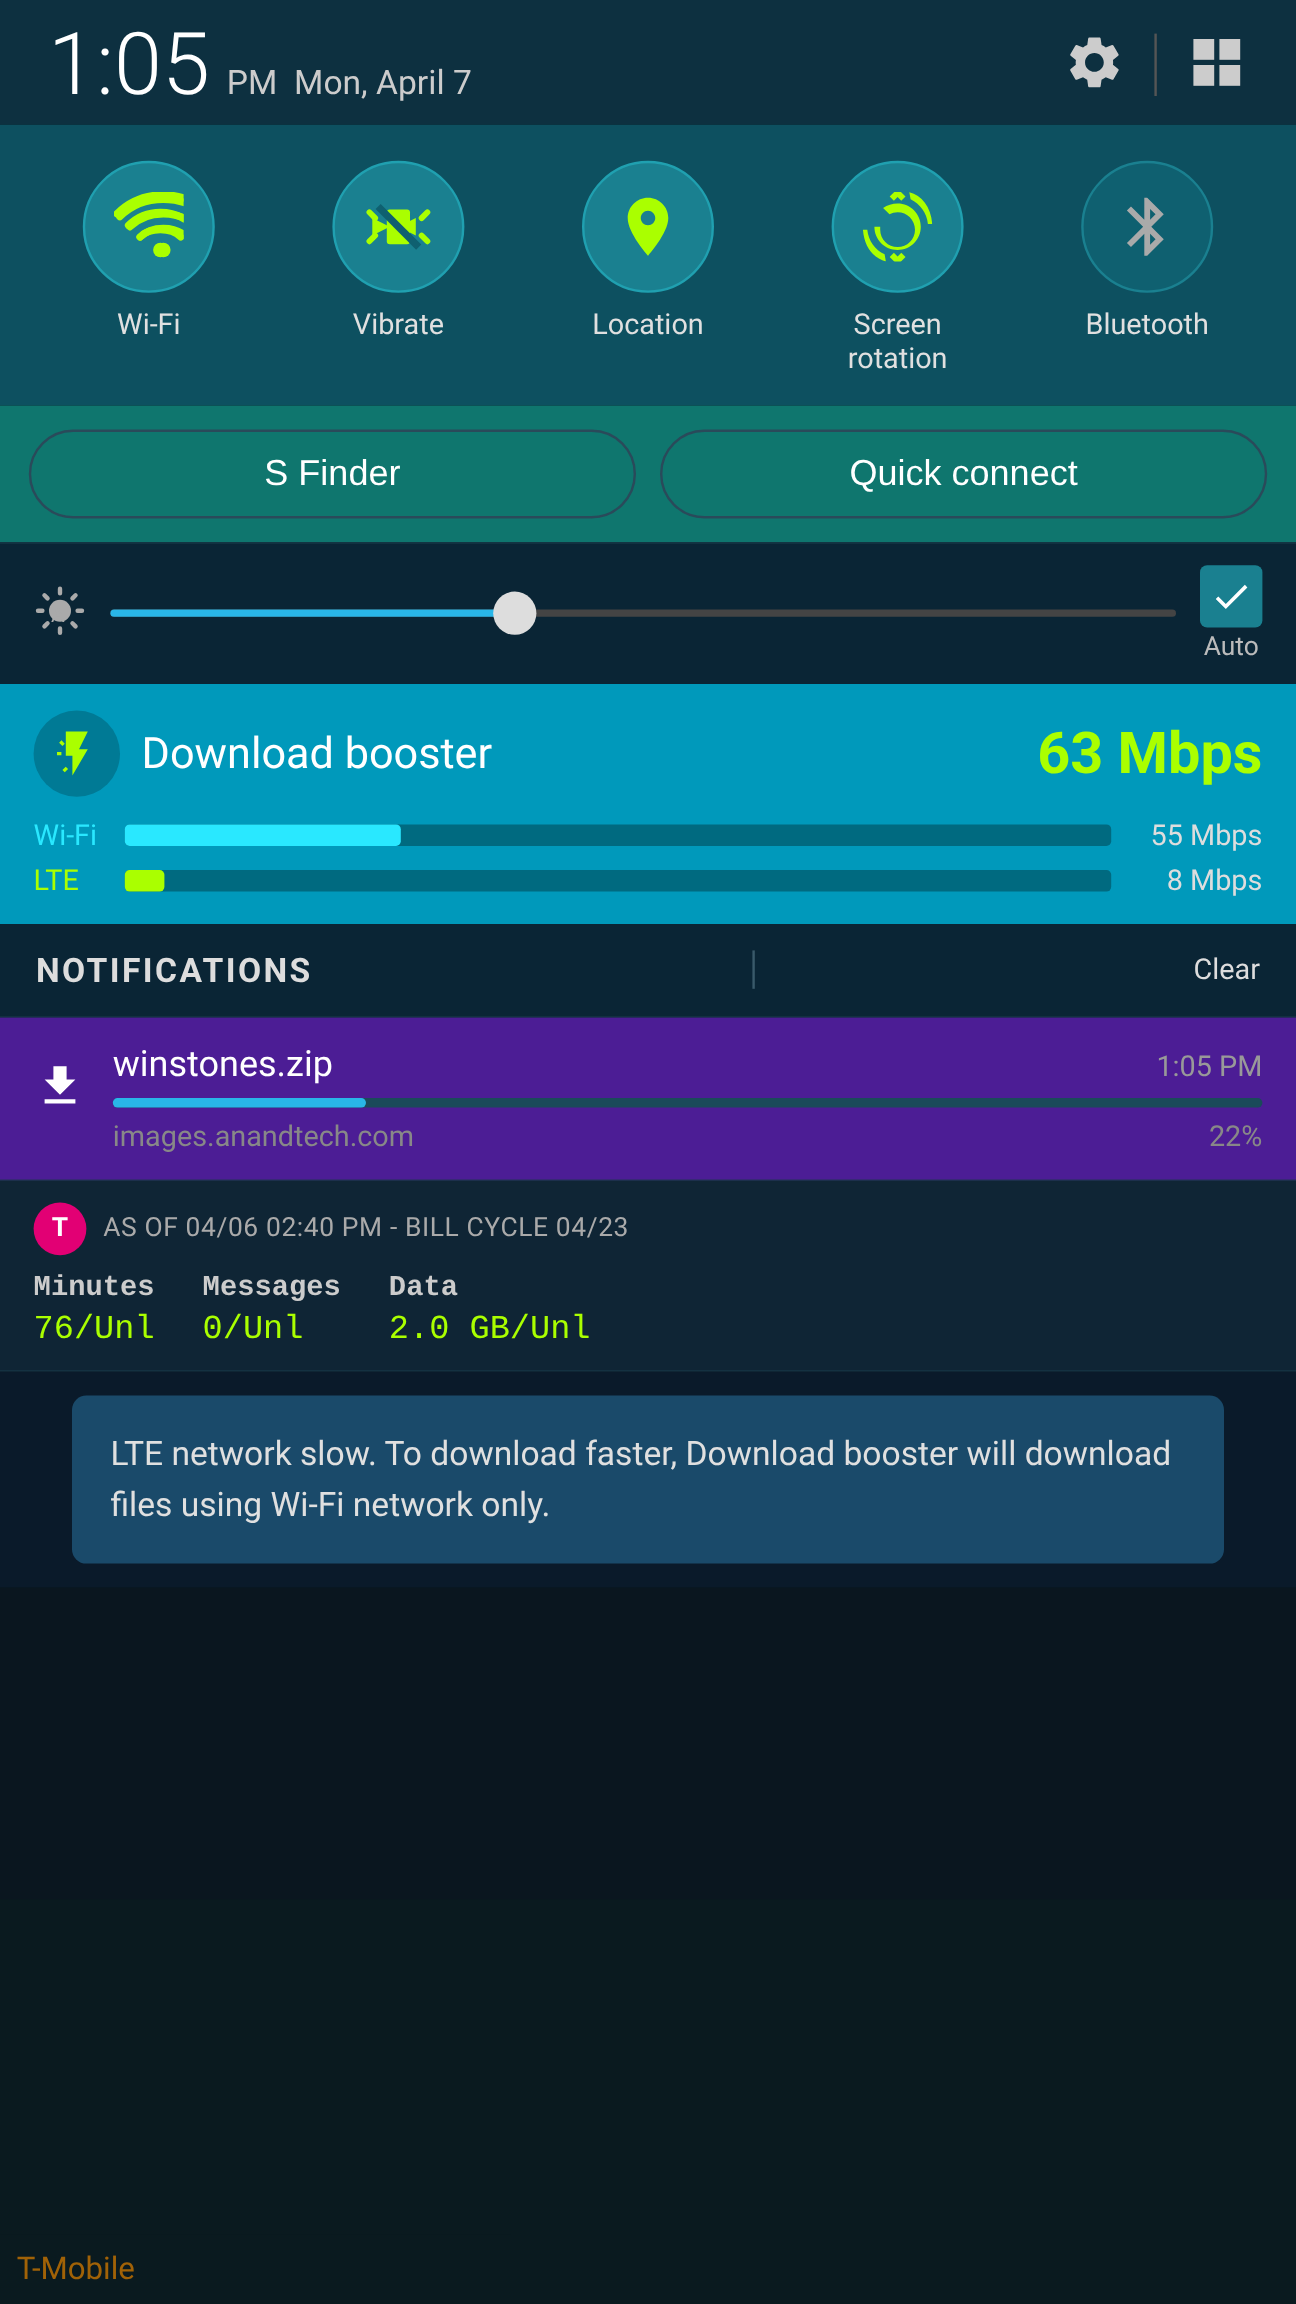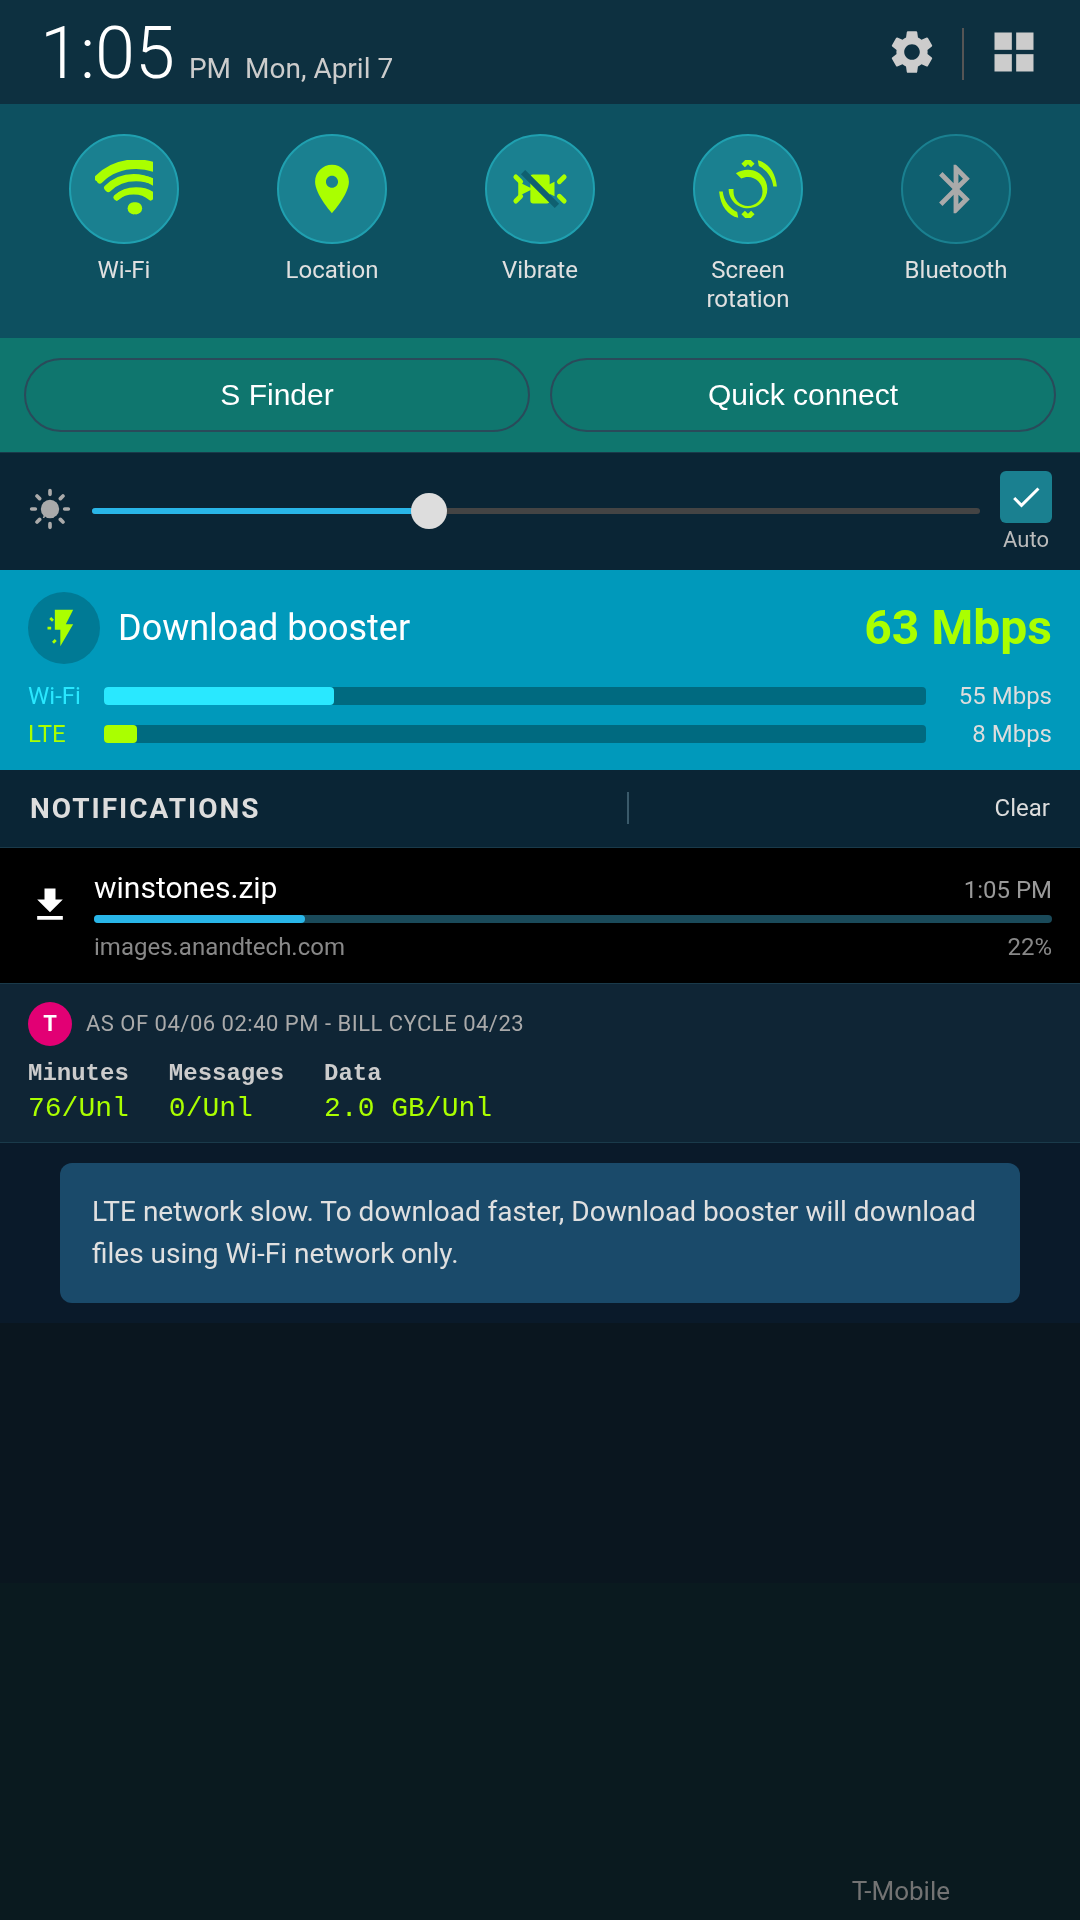--- a/index.html
+++ b/index.html
@@ -279,21 +279,21 @@
       cursor: pointer;
     }
     .notif-divider {
       width: 2px;
       height: 32px;
       background: #3a5a6a;
     }
 
     
     .notif-card {
-      background: #000000;
+      background: #4c1d95;
       padding: 22px 28px;
       display: flex;
       align-items: flex-start;
       gap: 22px;
       border-bottom: 1px solid #1a3a4a;
     }
     .notif-dl-icon {
       margin-top: 8px;
     }
     .notif-dl-icon svg {
@@ -414,24 +414,24 @@
       opacity: 0.7;
     }
 
     
     .carrier-bar {
       position: fixed;
       bottom: 0;
       left: 0;
       width: 964px;
       background: #0a1a1f;
-      text-align: right;
+      text-align: left;
       padding: 14px;
       font-size: 26px;
-      color: #737373;
+      color: #a16207;
     }
   </style>
 </head>
 <body>
 
 <div class="status-bar">
   <div class="status-time">
     <span class="time-big">1:05</span>
     <span class="time-ampm">PM</span>
     <span class="date-text">Mon, April 7</span>
@@ -469,38 +469,38 @@
         <path d="M9 15.5c2.2-2.2 5.1-3 8-3s5.8.8 8 3" stroke="#aaff00" stroke-width="2.5" stroke-linecap="round" fill="none"></path>
         <circle cx="17" cy="20" r="2.5" fill="#aaff00"></circle>
       </svg>
     </div>
     <span class="toggle-label">Wi-Fi</span>
   </div>
 
   <div class="toggle-item">
     <div class="toggle-circle active">
       <svg viewBox="0 0 24 24" fill="#aaff00" xmlns="http://www.w3.org/2000/svg">
-        <path d="M12 2C8.13 2 5 5.13 5 9c0 5.25 7 13 7 13s7-7.75 7-13c0-3.87-3.13-7-7-7zm0 9.5c-1.38 0-2.5-1.12-2.5-2.5s1.12-2.5 2.5-2.5 2.5 1.12 2.5 2.5-1.12 2.5-2.5 2.5z"></path>
-      </svg>
-    </div>
-    <span class="toggle-label">Location</span>
+
+        <path d="M18 9v6l-6-3 6-3zM3 9v6l6-3-6-3z" fill="#aaff00"></path>
+        <rect x="8" y="6" width="8" height="12" rx="1" fill="#aaff00"></rect>
+        <path d="M2 7l2 2M2 17l2-2M20 9l2-2M20 15l2 2" stroke="#aaff00" stroke-width="2" stroke-linecap="round"></path>
+
+        <line x1="5" y1="5" x2="19" y2="19" stroke="#0f6070" stroke-width="2.5"></line>
+      </svg>
+    </div>
+    <span class="toggle-label">Vibrate</span>
   </div>
 
   <div class="toggle-item">
     <div class="toggle-circle active">
       <svg viewBox="0 0 24 24" fill="#aaff00" xmlns="http://www.w3.org/2000/svg">
-
-        <path d="M18 9v6l-6-3 6-3zM3 9v6l6-3-6-3z" fill="#aaff00"></path>
-        <rect x="8" y="6" width="8" height="12" rx="1" fill="#aaff00"></rect>
-        <path d="M2 7l2 2M2 17l2-2M20 9l2-2M20 15l2 2" stroke="#aaff00" stroke-width="2" stroke-linecap="round"></path>
-
-        <line x1="5" y1="5" x2="19" y2="19" stroke="#0f6070" stroke-width="2.5"></line>
-      </svg>
-    </div>
-    <span class="toggle-label">Vibrate</span>
+        <path d="M12 2C8.13 2 5 5.13 5 9c0 5.25 7 13 7 13s7-7.75 7-13c0-3.87-3.13-7-7-7zm0 9.5c-1.38 0-2.5-1.12-2.5-2.5s1.12-2.5 2.5-2.5 2.5 1.12 2.5 2.5-1.12 2.5-2.5 2.5z"></path>
+      </svg>
+    </div>
+    <span class="toggle-label">Location</span>
   </div>
 
   <div class="toggle-item">
     <div class="toggle-circle active">
       <svg viewBox="0 0 24 24" fill="#aaff00" xmlns="http://www.w3.org/2000/svg">
         <path d="M16.48 2.52c3.27 1.55 5.61 4.72 5.97 8.48h1.5C23.44 4.84 20.29 1.19 16.04.06L16.48 2.52zM10.72 3.04L12 1.75 13.28 3.04l1.45-1.45-2.73-2.73L9.27 1.59l1.45 1.45zM7.52 21.48C4.25 19.93 1.91 16.76 1.55 13H.05C.56 19.16 3.71 22.81 7.96 23.94l-.44-2.46zM13.28 20.96L12 22.25l-1.28-1.29-1.45 1.45 2.73 2.73 2.73-2.73-1.45-1.45z"></path>
         <path d="M6 13c0 3.31 2.69 6 6 6s6-2.69 6-6-2.69-6-6-6c-1.01 0-1.97.25-2.8.7L7 5.5C8.47 4.56 10.17 4 12 4c4.42 0 8 3.58 8 8s-3.58 8-8 8-8-3.58-8-8h2z"></path>
       </svg>
     </div>
     <span class="toggle-label" style="white-space:pre-line; text-align:center;">Screen

